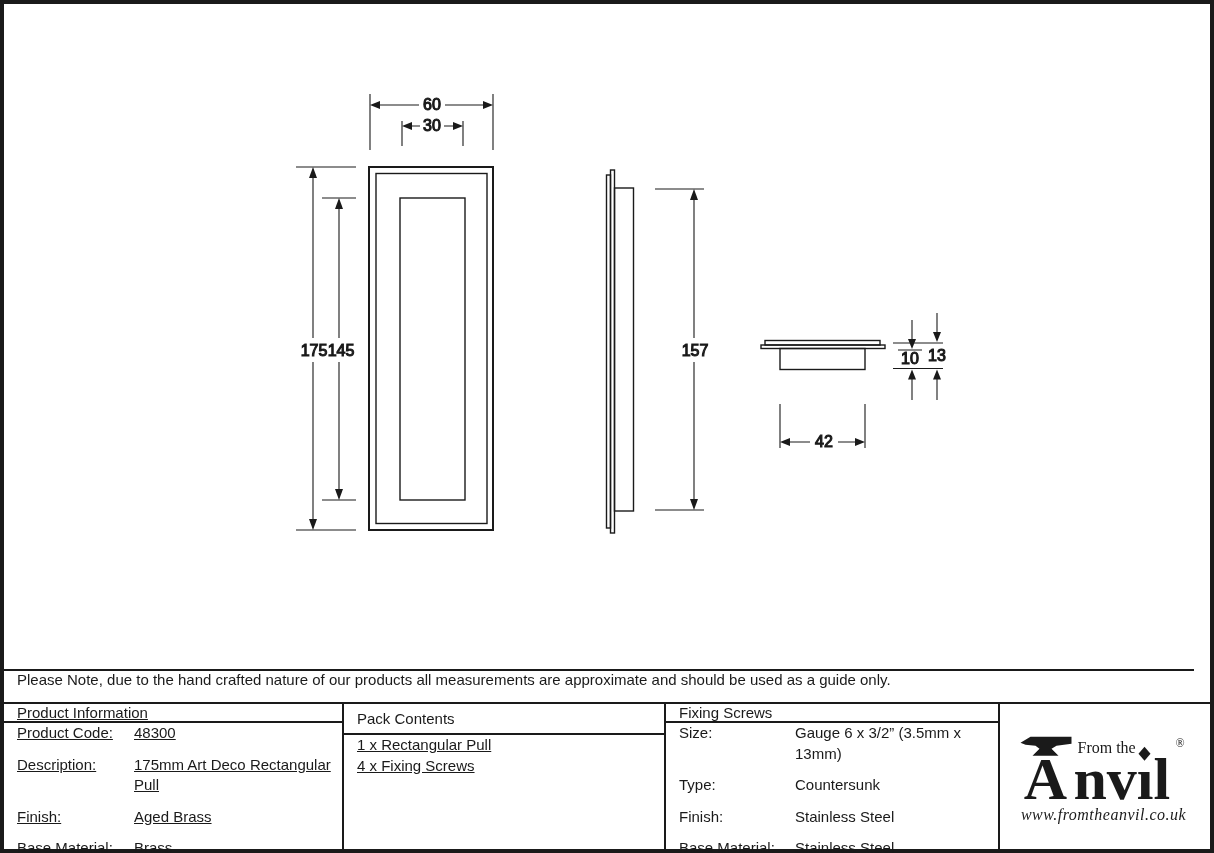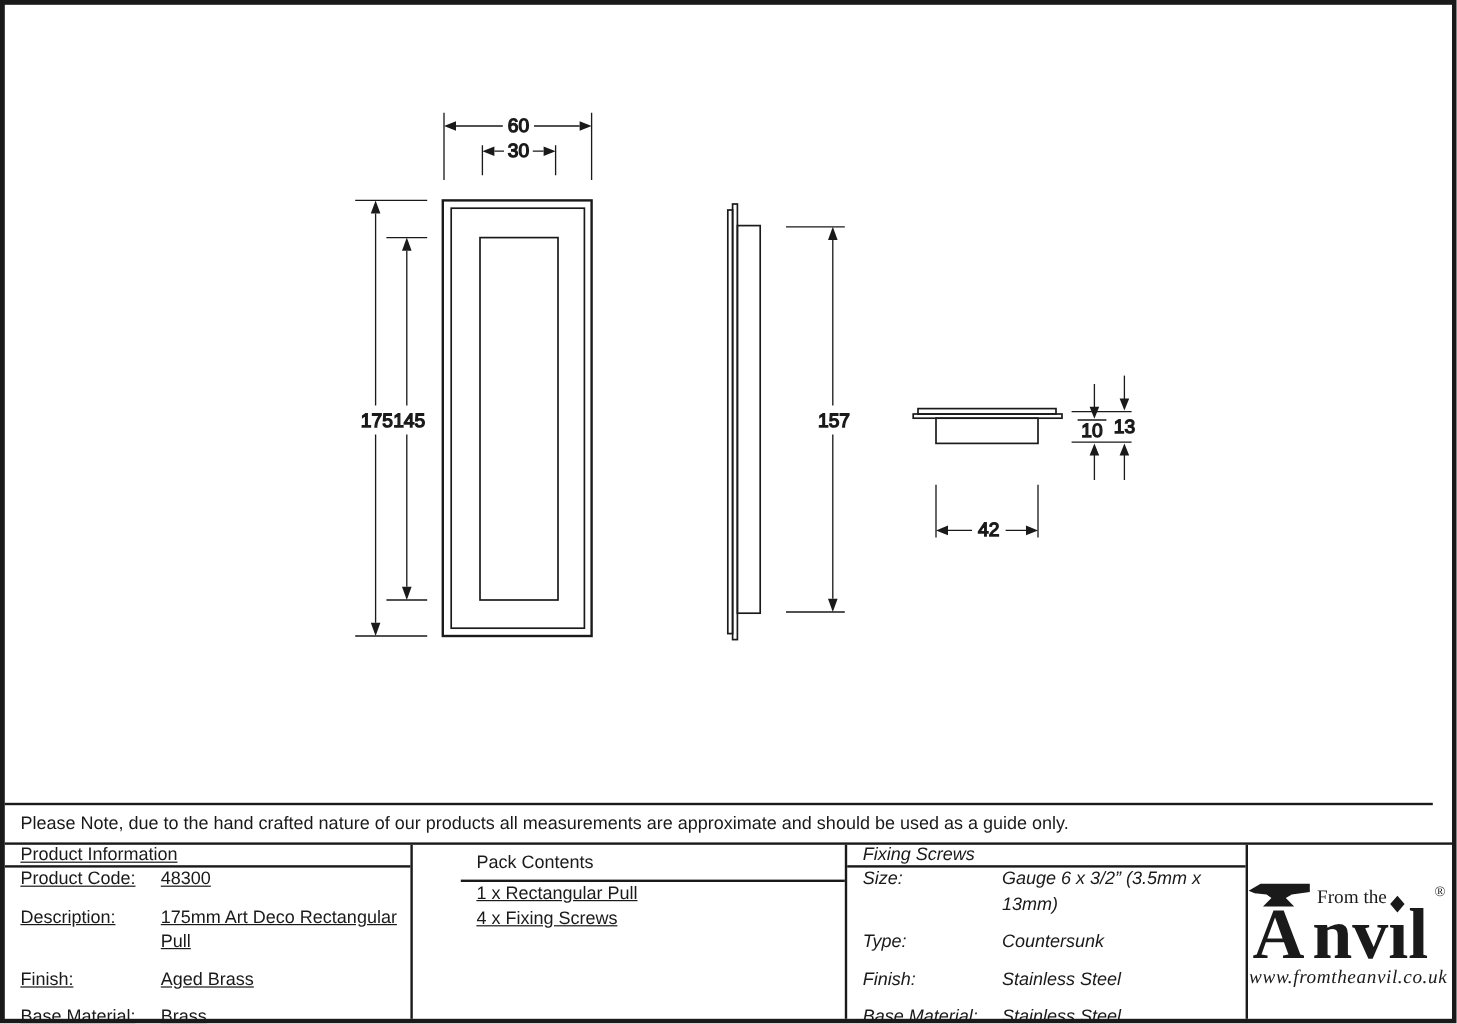--- a/index.html
+++ b/index.html
@@ -22,34 +22,34 @@
   }
   svg{color:var(--line);}
   svg text{font-family:"Liberation Sans",sans-serif;font-size:16px;fill:var(--line);}
   svg text.dim{text-anchor:middle;}
 
   .drawing-area{position:absolute;left:0;top:0;}
 
   .note-row{
     position:absolute;left:4px;right:20px;top:669px;height:31px;
     border-top:2px solid var(--line);
-    display:flex;align-items:center;
+    display:flex;align-items:flex-start;
     padding-left:13px;
     font-size:15px;
   }
 
   .spec-table{
     position:absolute;left:4px;right:4px;top:702px;bottom:4px;
     border-top:2px solid var(--line);
     display:flex;
   }
   .col{display:flex;flex-direction:column;border-right:2px solid var(--line);}
   .col-product{width:338px;text-decoration:underline;}
-  .col-pack{width:320px;margin-left:40px;}
-  .col-screws{width:332px;font-style:italic;}
+  .col-pack{width:320px;}
+  .col-screws{width:332px;}
   .col-logo{flex:1;position:relative;border-right:none;}
   .cell-header{
     height:29px;border-bottom:2px solid var(--line);
     display:flex;align-items:center;
     padding-left:13px;font-size:15px;
   }
   .cell-body{padding:0 6px 0 13px;font-size:15px;line-height:20.5px;gap:11px;}
   .kv{display:grid;grid-template-columns:106px 1fr;}
   .kv-screws{grid-template-columns:105px 1fr;}
   .pack-line{display:block;text-decoration:underline;}

